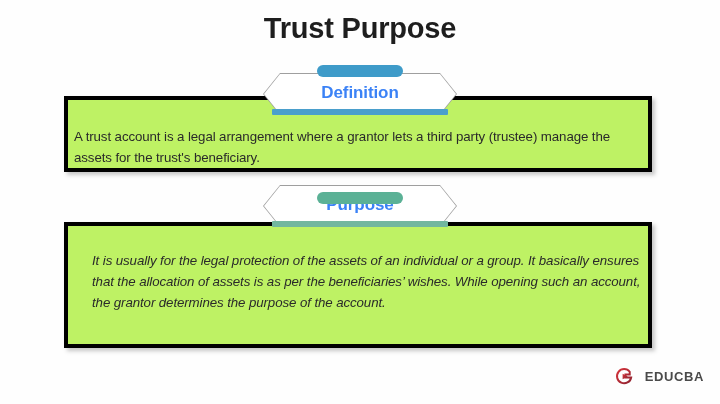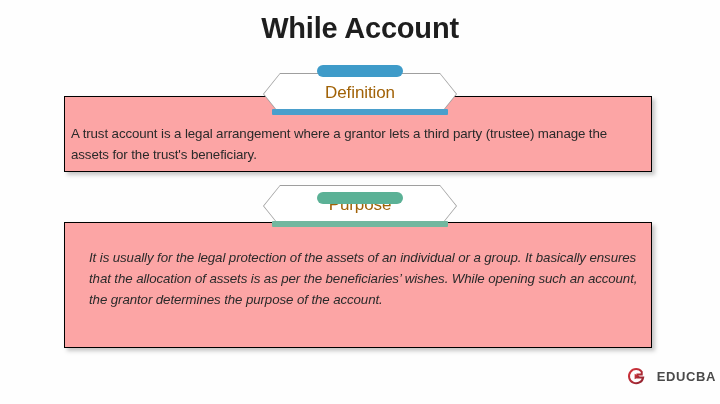--- a/index.html
+++ b/index.html
@@ -37,22 +37,22 @@
   }
 
   
   .section {
     position: absolute;
   }
 
   .panel {
     position: absolute;
     left: 0;
-    background: #fca5a5;
-    border: 1px solid #000000;
+    background: #bef264;
+    border: 4px solid #000000;
     box-shadow: 3px 3px 4px rgba(130,130,130,0.45);
     box-sizing: border-box;
   }
 
   .panel-text {
     position: absolute;
     font-size: 13.3px;
     line-height: 21px;
     color: #2a2a2a;
     letter-spacing: -0.1px;
@@ -88,39 +88,39 @@
     height: 6px;
     border-radius: 1px;
   }
   .banner-label {
     position: absolute;
     inset: 0;
     display: flex;
     align-items: center;
     justify-content: center;
     font-size: 17px;
-    font-weight: normal;
-    color: #a16207;
+    font-weight: bold;
+    color: #3b82f6;
     letter-spacing: -0.1px;
     padding-bottom: 3px;
     box-sizing: border-box;
   }
   .banner-tab {
     position: absolute;
     width: 86px;
     height: 12px;
     left: 54px;
     top: -8px;
     border-radius: 6px;
   }
 
   
   .logo {
     position: absolute;
-    right: 4px;
+    right: 16px;
     bottom: 18px;
     display: flex;
     align-items: center;
     gap: 11px;
   }
   .logo-mark {
     width: 19px;
     height: 19px;
     display: block;
   }
@@ -129,21 +129,21 @@
     font-weight: bold;
     letter-spacing: 0.6px;
     color: #4a4a4a;
   }
 </style>
 </head>
 <body>
 
 <div class="canvas">
 
-  <div class="page-title">While Account</div>
+  <div class="page-title">Trust Purpose</div>
 
   <div class="section">
 
     <div class="panel" style="left:64px; top:96px; width:588px; height:76px;">
       <div class="panel-text" style="left:6px; top:26px; width:576px;">A trust account is a legal arrangement where a grantor lets a third party (trustee) manage the assets for the trust's beneficiary.</div>
     </div>
 
     <div class="banner" style="top:73px;">
       <div class="banner-outline">
         <div class="banner-inner"></div>

